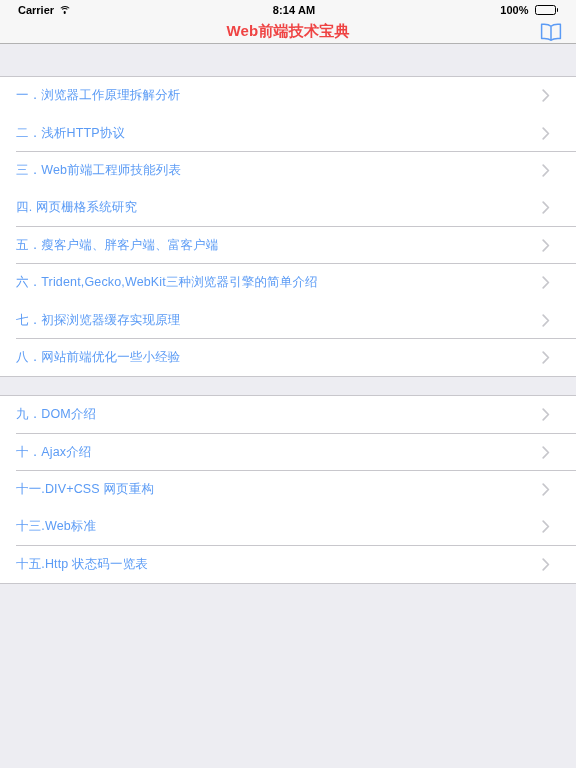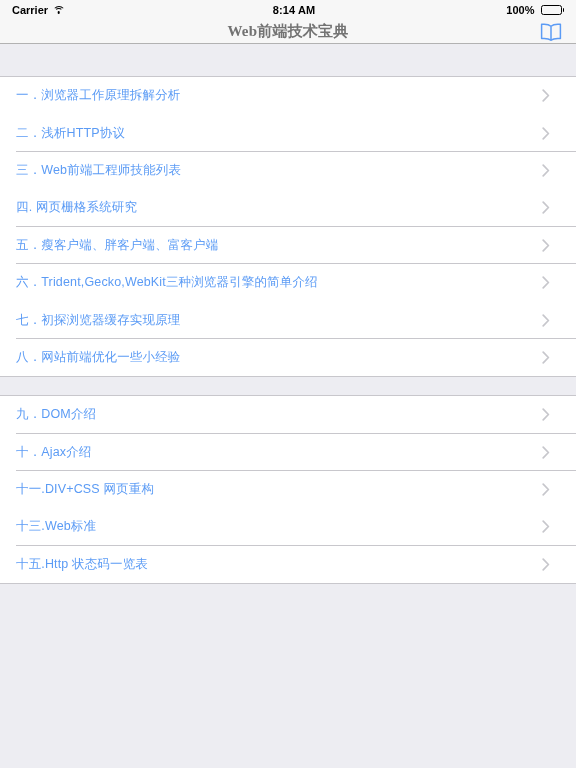--- a/index.html
+++ b/index.html
@@ -26,21 +26,21 @@
   
   .status-bar {
     height: 20px;
     flex: 0 0 20px;
     background: #F7F7F7;
     display: flex;
     align-items: center;
     font-size: 11px;
     font-weight: bold;
     color: #000;
-    padding: 0 12px;
+    padding: 0 18px;
     box-sizing: border-box;
     position: relative;
   }
   .status-left {
     display: flex;
     align-items: center;
     gap: 5px;
   }
   .status-center {
     position: absolute;
@@ -113,23 +113,22 @@
     border-bottom: 0.5px solid #B2B2B2;
     display: flex;
     align-items: center;
     justify-content: center;
     position: relative;
     box-sizing: border-box;
   }
   .nav-title {
     font-size: 15px;
     font-weight: bold;
-    color: #737373;
+    color: #ef4444;
     letter-spacing: 0.2px;
-    font-family: Liberation Serif, serif;
   }
   .nav-right {
     position: absolute;
     right: 14px;
     top: 50%;
     transform: translateY(-50%);
     display: flex;
     align-items: center;
     cursor: pointer;
   }

